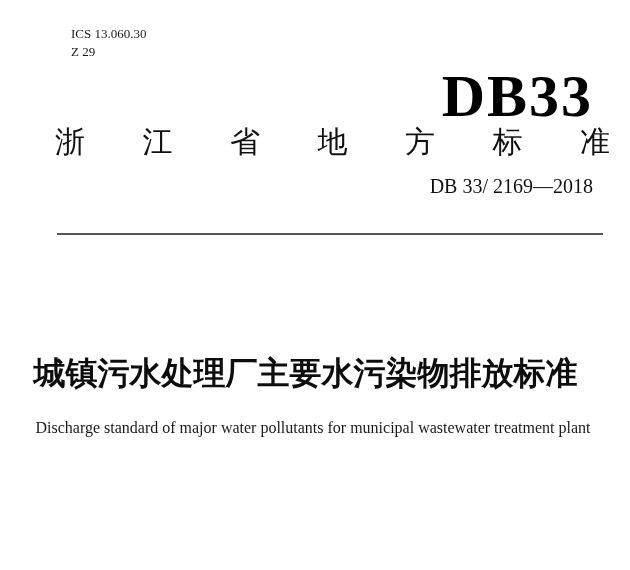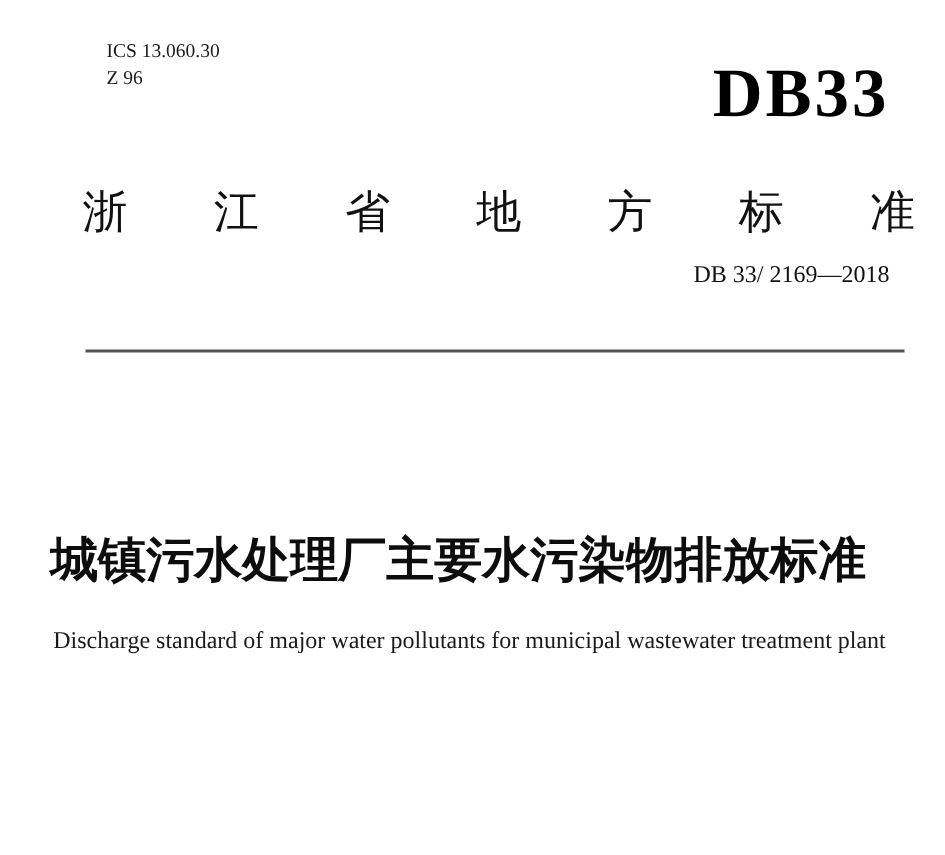--- a/index.html
+++ b/index.html
@@ -19,25 +19,25 @@
     position: absolute;
     left: 71px;
     top: 25px;
     font-family: "Liberation Serif", serif;
     font-size: 13px;
     line-height: 18px;
     color: #1a1a1a;
   }
   .logo {
     position: absolute;
-    top: 39px;
+    top: 66px;
     right: 37px;
     font-family: "Liberation Serif", serif;
     font-weight: bold;
-    font-size: 46px;
+    font-size: 60px;
     line-height: 1;
     letter-spacing: 2px;
     color: #000000;
     margin-left: 28px;
   }
   .category-row {
     position: absolute;
     left: 55px;
     top: 125px;
     width: 555px;
@@ -46,21 +46,21 @@
     font-family: "Liberation Sans", sans-serif;
     font-size: 30px;
     line-height: 1.1;
     color: #111111;
   }
   .doc-number {
     position: absolute;
     right: 37px;
     top: 176px;
     font-family: "Liberation Serif", serif;
-    font-size: 16px;
+    font-size: 20px;
     line-height: 1;
     color: #111111;
   }
   .divider {
     position: absolute;
     left: 57px;
     top: 233px;
     width: 546px;
     height: 2px;
     background: #555555;
@@ -91,21 +91,21 @@
     margin-left: 16px;
   }
 </style>
 </head>
 <body>
 
 <div class="page">
 
   <div class="ics-block">
     <div>ICS 13.060.30</div>
-    <div>Z 96</div>
+    <div>Z 29</div>
   </div>
 
   <div class="logo">DB33</div>
 
   <div class="category-row">
     <span>浙</span>
     <span>江</span>
     <span>省</span>
     <span>地</span>
     <span>方</span>

